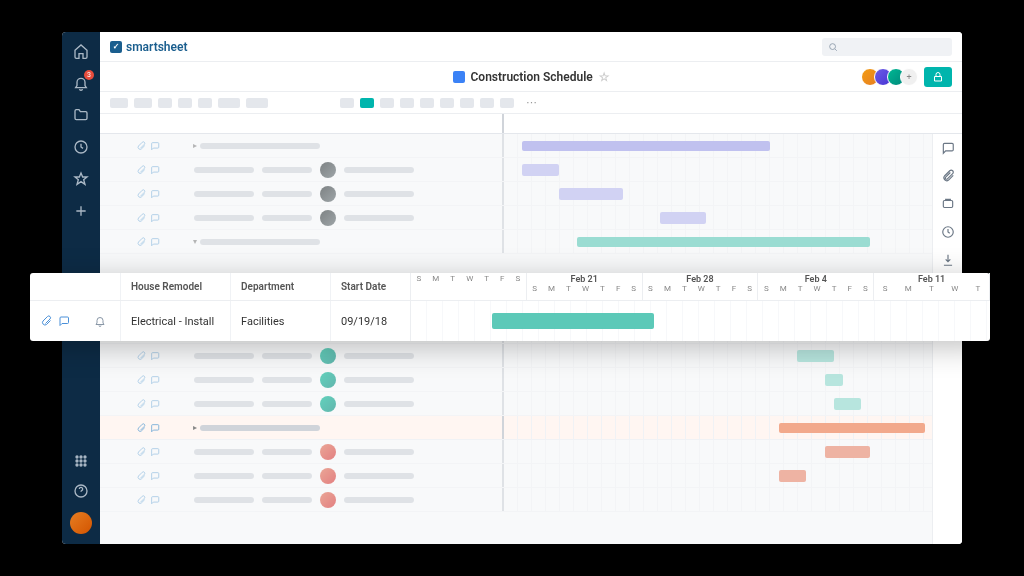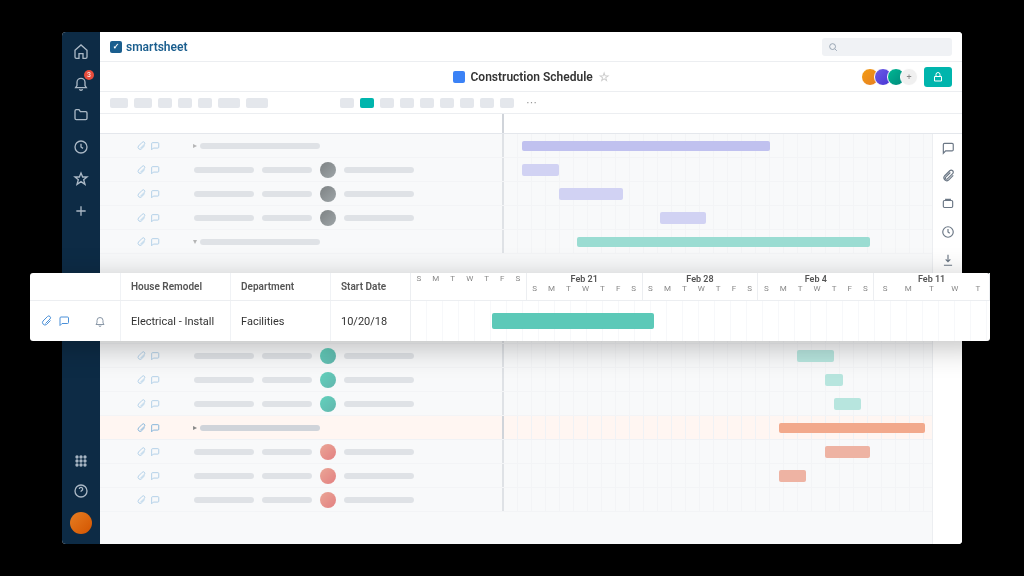--- a/index.html
+++ b/index.html
@@ -598,18 +598,18 @@
           <path d="M21 15a2 2 0 0 1-2 2H8l-4 4V6a2 2 0 0 1 2-2h13a2 2 0 0 1 2 2z"></path>
         </svg>
     </div>
     <div class="po-bell">
       <svg viewBox="0 0 24 24">
           <path d="M18 16v-5a6 6 0 1 0-12 0v5l-2 3h16zM10 21a2 2 0 0 0 4 0"></path>
         </svg>
     </div>
     <div class="po-col task">Electrical - Install</div>
     <div class="po-col dept">Facilities</div>
-    <div class="po-col date">10/20/18</div>
+    <div class="po-col date">09/19/18</div>
     <div class="po-gantt-body">
       <div class="po-bar" id="po-bar" style="left: 14%; width: 28%;"></div>
     </div>
   </div>
 </div>
 
 </body></html>

